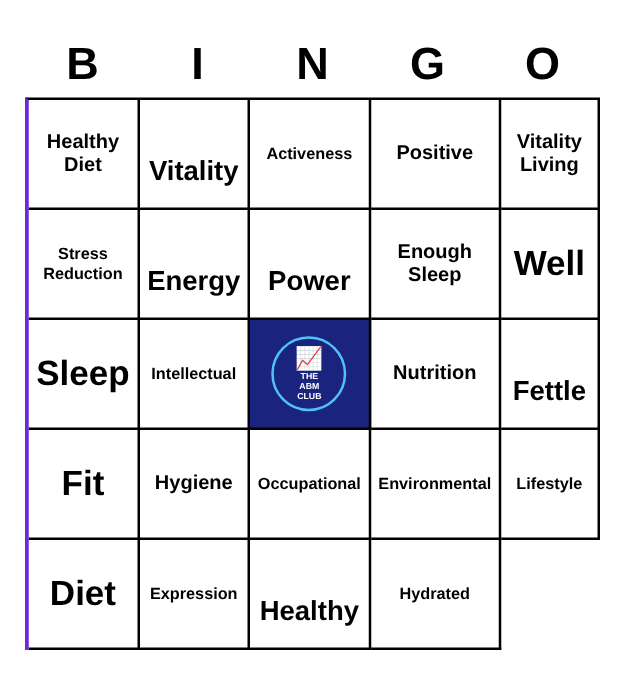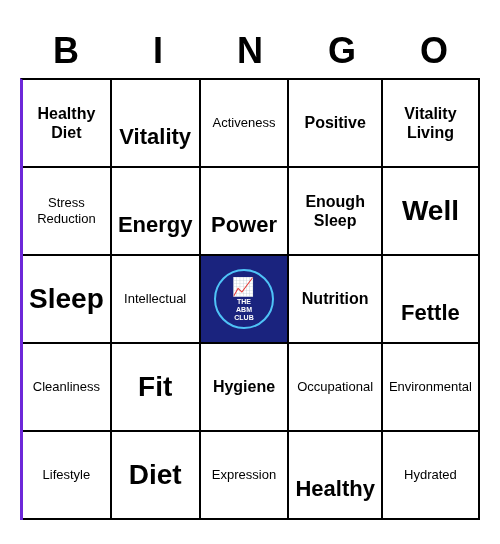--- a/index.html
+++ b/index.html
@@ -51,21 +51,21 @@
       font-size: 22px;
       font-weight: bold;
       margin-top: 28px;
     }
     .cell-md {
       font-size: 16px;
       font-weight: bold;
     }
     .cell-sm {
       font-size: 13px;
-      font-weight: normal;
+      font-weight: bold;
     }
     .cell-xl {
       font-size: 28px;
       font-weight: bold;
     }
     .cell-free {
       background: #1a237e;
       color: #fff;
     }
     .cell-free .logo-circle {
@@ -145,23 +145,20 @@
           <div class="logo-text">THE<br>ABM<br>CLUB</div>
         </div>
       </div>
       <div class="bingo-cell">
         <span class="cell-text cell-md">Nutrition</span>
       </div>
       <div class="bingo-cell">
         <span class="cell-text cell-lg">Fettle</span>
       </div>
       <div class="bingo-cell">
-        <span class="cell-text cell-sm">Cleanliness</span>
-      </div>
-      <div class="bingo-cell">
         <span class="cell-text cell-xl">Fit</span>
       </div>
       <div class="bingo-cell">
         <span class="cell-text cell-md">Hygiene</span>
       </div>
       <div class="bingo-cell">
         <span class="cell-text cell-sm">Occupational</span>
       </div>
       <div class="bingo-cell">
         <span class="cell-text cell-sm">Environmental</span>

